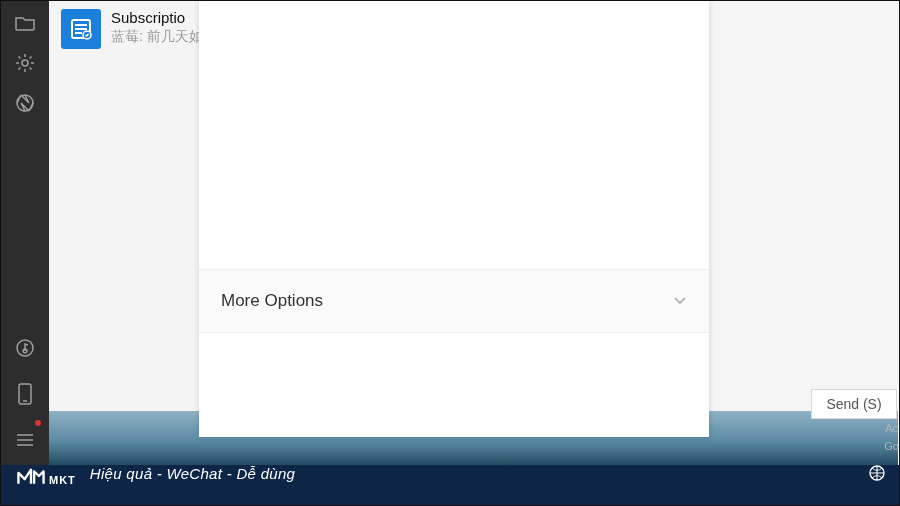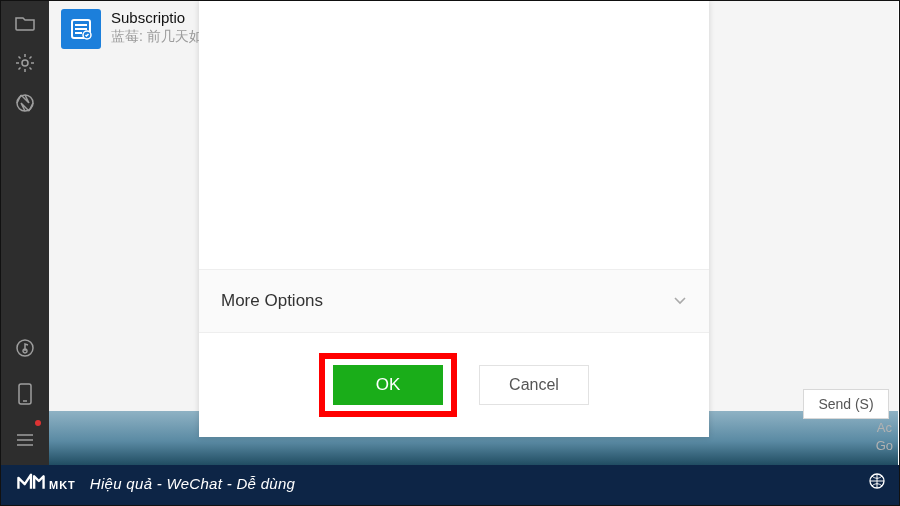--- a/index.html
+++ b/index.html
@@ -23,39 +23,39 @@
   .c-sub { font-size: 14px; color:#9c9c9c; white-space:nowrap; overflow:hidden; margin-top:2px;}
 
   
   .chat { position:absolute; left:298px; top:0; right:1px; height:465px; background:#f5f5f5; }
 
   
   .wallpaper { position:absolute; left:48px; top:410px; right:1px; height:55px;
     background: linear-gradient(180deg,#8fb2c4 0%, #5a8aa3 55%, #1e4a5f 100%); }
 
   
-  .activate { position:absolute; right:6px; bottom:50px; color:#b2b2b2; font-size:13px; line-height:18px; text-align:center; }
+  .activate { position:absolute; right:0; bottom:50px; color:#b2b2b2; font-size:11px; line-height:18px; text-align:center; }
 
   
-  .send-btn { position:absolute; right:10px; bottom:86px; width:86px; height:30px; border:1px solid #d8d8d8; background:#fff; color:#555; font-size:14px; display:flex; align-items:center; justify-content:center; }
+  .send-btn { position:absolute; right:2px; bottom:86px; width:86px; height:30px; border:1px solid #d8d8d8; background:#fff; color:#555; font-size:14px; display:flex; align-items:center; justify-content:center; }
 
   
   .modal { position:absolute; left:198px; top:0; width:510px; height:436px; background:#fff; box-shadow: 0 0 6px rgba(0,0,0,0.15); }
   .modal-body { position:absolute; left:0; top:0; right:0; height:268px; background:#fff; }
   .modal-options { position:absolute; left:0; top:268px; right:0; height:64px; background:#fafafa; border-top:1px solid #eee; border-bottom:1px solid #eee; display:flex; align-items:center; padding:8px 22px; }
   .modal-options .label { font-size:17px; color:#333; }
   .modal-options .chev { margin-left:auto; color:#aaa; }
   .modal-footer { position:absolute; left:0; top:332px; right:0; height:104px; background:#fff; display:flex; align-items:center; justify-content:center; gap:18px; }
 
   .highlight { border:6px solid #ff0000; padding:6px 8px; display:flex; align-items:center; justify-content:center; }
   .btn-ok { width:110px; height:40px; background:#1aad19; color:#fff; font-size:17px; display:flex; align-items:center; justify-content:center; cursor:pointer; }
   .btn-cancel { width:110px; height:40px; background:#fff; color:#555; font-size:16px; border:1px solid #e2e2e2; display:flex; align-items:center; justify-content:center; cursor:pointer; margin-left:4px;}
 
   
-  .banner { position:absolute; left:0; bottom:0; right:0; height:40px; background:#0d2546; color:#fff; display:flex; align-items:flex-end; padding:13px 14px; }
+  .banner { position:absolute; left:0; bottom:0; right:0; height:40px; background:#0d2546; color:#fff; display:flex; align-items:flex-start; padding:0 14px; }
   .banner .logo { display:flex; align-items:flex-end; gap:2px; margin-right:14px;}
   .banner .tagline { font-size:15px; font-style:italic; letter-spacing:.3px;}
   .banner .right { margin-left:auto; display:flex; align-items:center; gap:8px; font-size:15px;}
   .globe { width:16px; height:16px; }
 
   .mkt-icon { width:32px; height:22px; }
 </style>
 </head>
 <body>
 
@@ -135,30 +135,20 @@
   <div class="modal">
     <div class="modal-body"></div>
     <div class="modal-options">
       <span class="label">More Options</span>
       <span class="chev">
         <svg width="14" height="10" viewBox="0 0 14 10">
             <path d="M2 2l5 5 5-5" fill="none" stroke="#aaa" stroke-width="1.6"></path>
           </svg>
       </span>
     </div>
-    <div class="modal-footer">
-      <div class="highlight">
-        <div class="btn-ok">
-          <span>OK</span>
-        </div>
-      </div>
-      <div class="btn-cancel">
-        <span>Cancel</span>
-      </div>
-    </div>
   </div>
 
   <div class="banner">
     <div class="logo">
       <svg class="mkt-icon" viewBox="0 0 40 28">
         <path d="M4 24 L4 10 L12 18 L20 6 L20 24" fill="none" stroke="#fff" stroke-width="3" stroke-linejoin="round"></path>
         <path d="M24 24 L24 8 L30 14 L36 8 L36 24" fill="none" stroke="#fff" stroke-width="3" stroke-linejoin="round"></path>
       </svg>
       <span style="font-size:11px; font-weight:700; letter-spacing:1px; align-self:flex-end; margin-bottom:1px;">MKT</span>
     </div>

